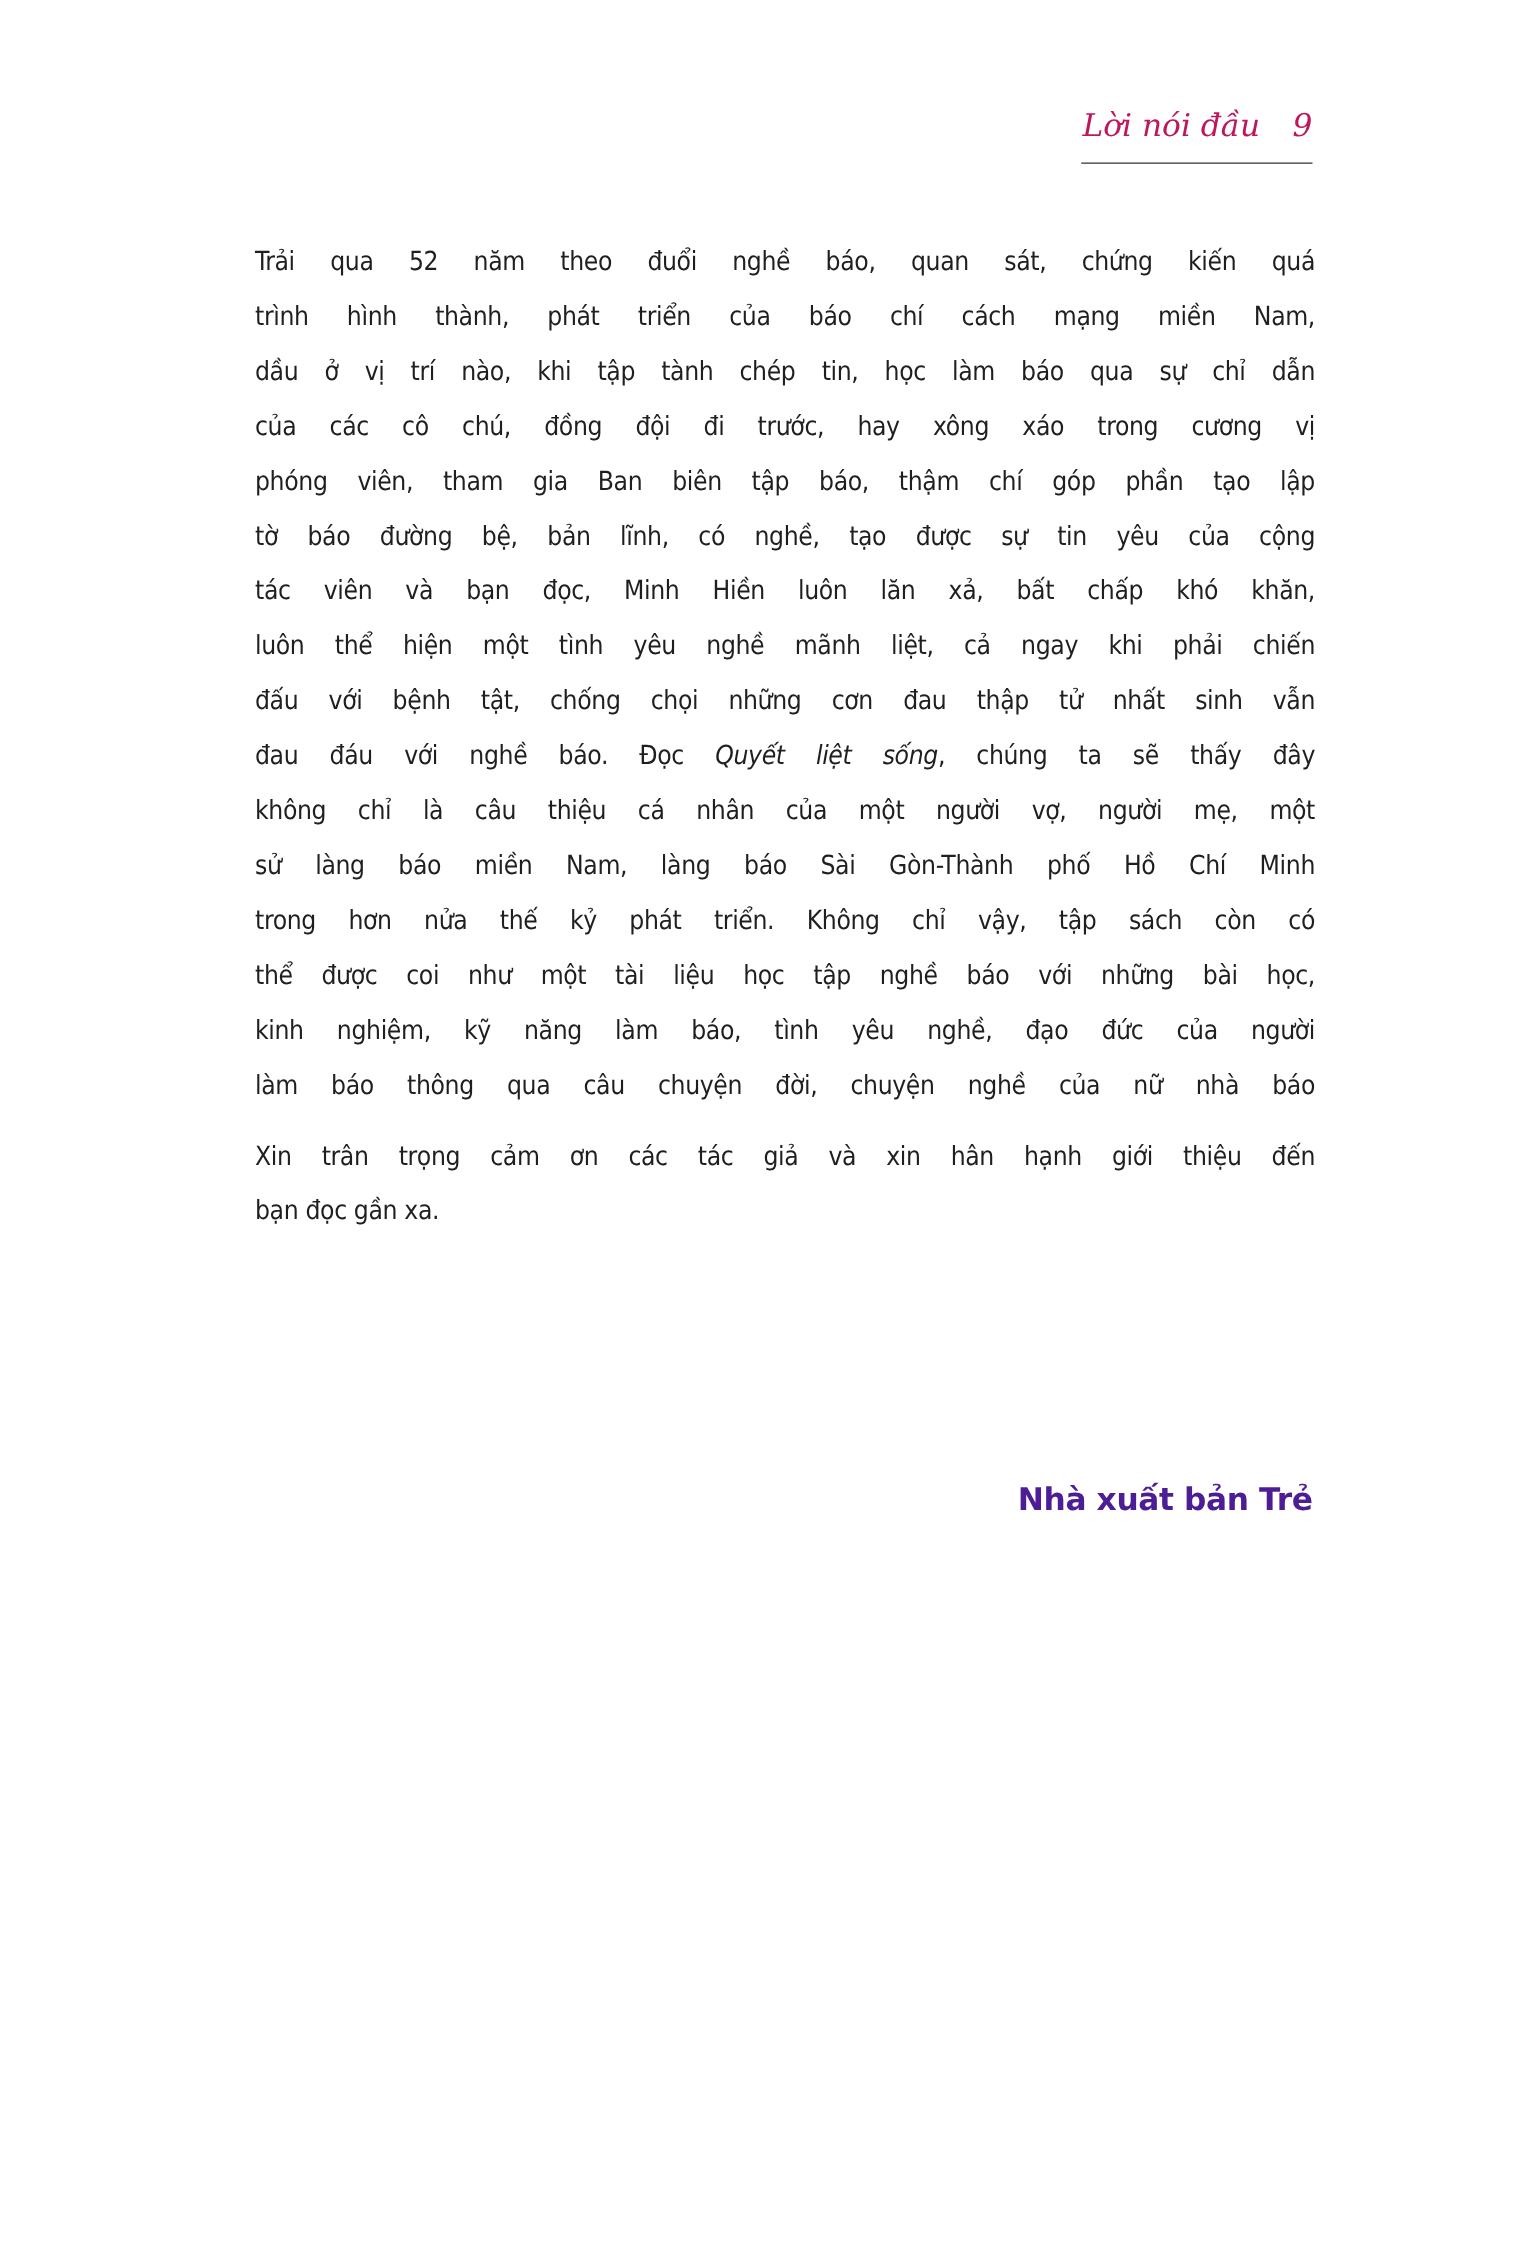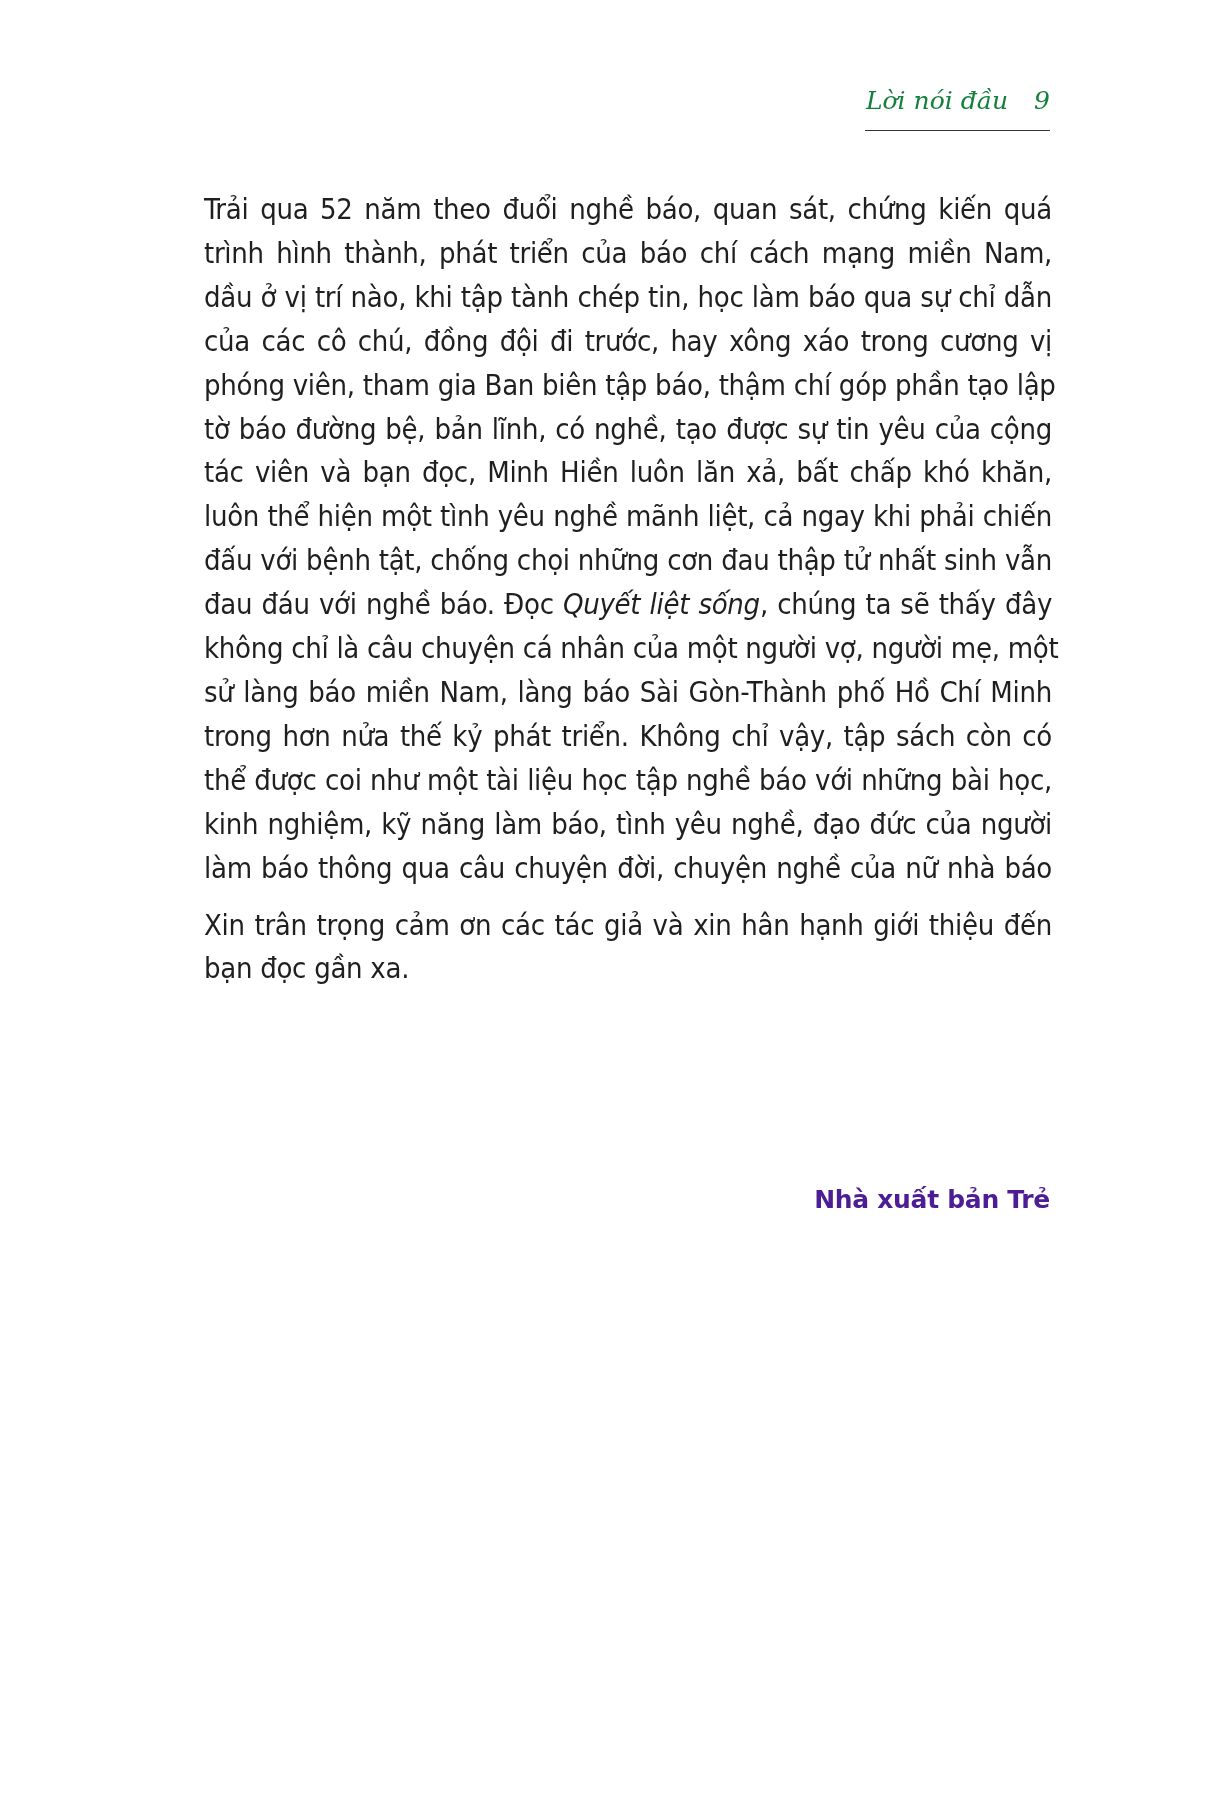--- a/index.html
+++ b/index.html
@@ -17,21 +17,21 @@
     .running-head {
       position: absolute;
       top: 86px;
       right: 171px;
       width: 200px;
       text-align: right;
       font-family: "DejaVu Serif", "Liberation Serif", serif;
       font-style: italic;
       font-size: 25px;
       line-height: 30px;
-      color: #15803d;
+      color: #be185d;
     }
     .running-head .chapter {
       margin-right: 26px;
     }
     .running-head .page-num {
       font-style: italic;
     }
     .head-rule {
       position: absolute;
       top: 130px;
@@ -40,21 +40,21 @@
       height: 0;
       border-top: 1.5px solid #333;
     }
     .body-text {
       position: absolute;
       top: 188px;
       left: 204px;
       width: 848px;
       font-family: "DejaVu Sans", "Liberation Sans", sans-serif;
       font-stretch: condensed;
-      font-size: 29px;
+      font-size: 21px;
       line-height: 43.9px;
       color: #1f1f1f;
       text-align: justify;
       letter-spacing: -0.3px;
     }
     .body-text p {
       margin: 0;
     }
     .body-text .line {
       display: block;
@@ -92,21 +92,21 @@
     <span class="line">Trải qua 52 năm theo đuổi nghề báo, quan sát, chứng kiến quá</span>
     <span class="line">trình hình thành, phát triển của báo chí cách mạng miền Nam,</span>
     <span class="line">dầu ở vị trí nào, khi tập tành chép tin, học làm báo qua sự chỉ dẫn</span>
     <span class="line">của các cô chú, đồng đội đi trước, hay xông xáo trong cương vị</span>
     <span class="line">phóng viên, tham gia Ban biên tập báo, thậm chí góp phần tạo lập</span>
     <span class="line">tờ báo đường bệ, bản lĩnh, có nghề, tạo được sự tin yêu của cộng</span>
     <span class="line">tác viên và bạn đọc, Minh Hiền luôn lăn xả, bất chấp khó khăn,</span>
     <span class="line">luôn thể hiện một tình yêu nghề mãnh liệt, cả ngay khi phải chiến</span>
     <span class="line">đấu với bệnh tật, chống chọi những cơn đau thập tử nhất sinh vẫn</span>
     <span class="line"><span>đau đáu với nghề báo. Đọc </span><em>Quyết liệt sống</em><span>, chúng ta sẽ thấy đây</span></span>
-    <span class="line">không chỉ là câu chuyện cá nhân của một người vợ, người mẹ, một</span>
+    <span class="line">không chỉ là câu thiệu cá nhân của một người vợ, người mẹ, một</span>
     <span class="line">sử làng báo miền Nam, làng báo Sài Gòn-Thành phố Hồ Chí Minh</span>
     <span class="line">trong hơn nửa thế kỷ phát triển. Không chỉ vậy, tập sách còn có</span>
     <span class="line">thể được coi như một tài liệu học tập nghề báo với những bài học,</span>
     <span class="line">kinh nghiệm, kỹ năng làm báo, tình yêu nghề, đạo đức của người</span>
     <span class="line">làm báo thông qua câu chuyện đời, chuyện nghề của nữ nhà báo</span>
   </p>
   <p class="para-2">
     <span class="line">Xin trân trọng cảm ơn các tác giả và xin hân hạnh giới thiệu đến</span>
     <span class="line last">bạn đọc gần xa.</span>
   </p>

